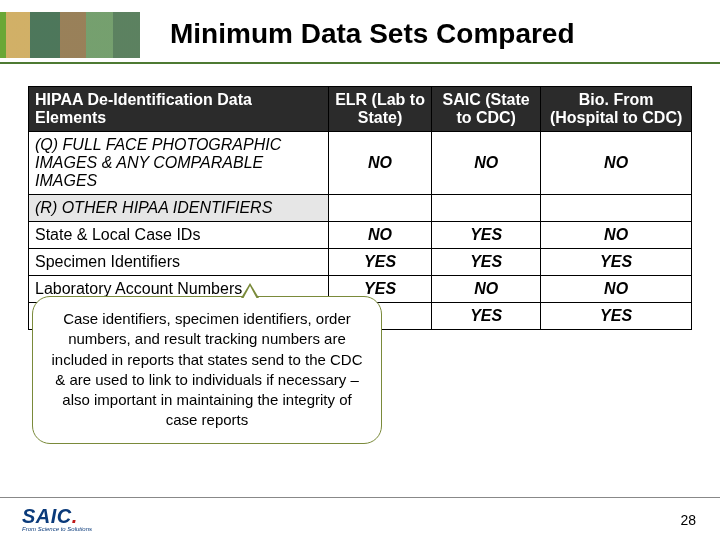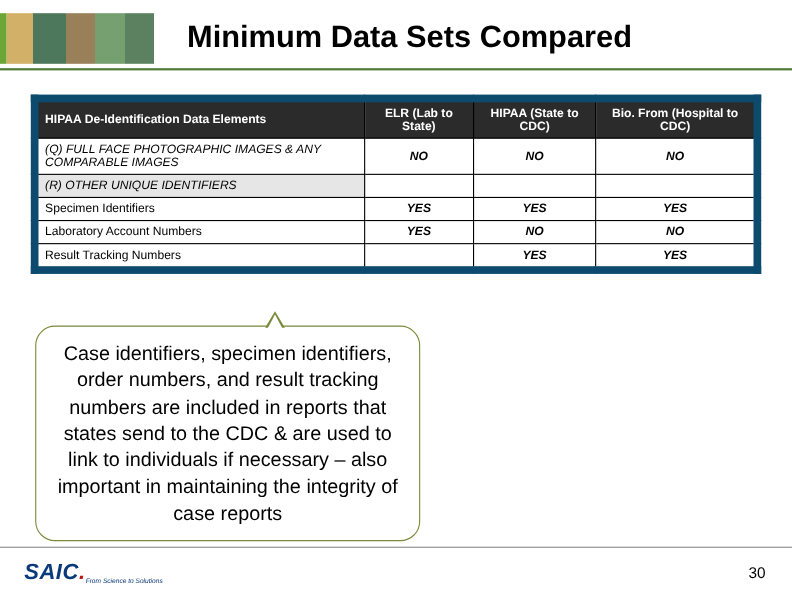--- a/index.html
+++ b/index.html
@@ -8,37 +8,37 @@
 
   
   .banner { position: absolute; top: 12px; left: 0; width: 140px; height: 46px; display: flex; }
   .banner .accent { width: 6px; background: #6aa736; }
   .banner .img { flex: 1; background: linear-gradient(90deg,#c9a24c 0 18%,#2e5f3e 18% 40%,#876a3c 40% 60%,#5d8f55 60% 80%,#3f6b44 80% 100%); opacity:.85; }
   .rule-top { position:absolute; top:62px; left:0; right:0; height:2px; background:#4e7a33; }
 
   .title { position:absolute; top:18px; left:170px; right:20px; font-size:28px; font-weight:bold; color:#000; }
 
   
-  .tbl { position:absolute; top:86px; left:28px; right:28px; border:7px solid #0c4a6e; border-collapse:collapse; font-size:11px; }
+  .tbl { position:absolute; top:86px; left:28px; right:28px; border:1px solid #0c4a6e; border-collapse:collapse; font-size:16px; }
   .tbl th, .tbl td { border:1px solid #000; padding:4px 6px; vertical-align:middle; }
   .tbl thead th { background:#2b2b2b; color:#fff; font-weight:bold; text-align:center; }
   .tbl thead th.first { text-align:left; width:300px; }
   .tbl tbody td { text-align:center; font-weight:bold;font-style:italic; }
   .tbl tbody td.first { text-align:left; font-weight:normal; font-style:italic; }
   .tbl tbody tr.section td.first { background:#e6e6e6; font-style:italic; }
   .tbl tbody tr.plain td.first { font-style:normal; }
 
   
-  .callout { position:absolute; top:296px; left:32px; width:350px; background:#fff; border:1.5px solid #7a8a3a; border-radius:18px; padding:12px 14px; font-size:18px; line-height:1.35; text-align:center; color:#000; }
+  .callout { position:absolute; top:296px; left:32px; width:350px; background:#fff; border:1.5px solid #7a8a3a; border-radius:18px; padding:12px 14px; font-size:15px; line-height:1.35; text-align:center; color:#000; }
   .callout::after { content:""; position:absolute; top:-14px; left:208px; width:0; height:0; border-left:9px solid transparent; border-right:9px solid transparent; border-bottom:15px solid #7a8a3a; }
   .callout::before { content:""; position:absolute; top:-11px; left:210px; width:0; height:0; border-left:7px solid transparent; border-right:7px solid transparent; border-bottom:13px solid #fff; z-index:1; }
 
   
   .rule-bot { position:absolute; bottom:42px; left:0; right:0; height:1px; background:#888; }
-  .logo { position:absolute; bottom:8px; left:22px; display:flex; flex-direction:row; align-items:flex-end; }
+  .logo { position:absolute; bottom:8px; left:22px; display:flex; flex-direction:column; align-items:flex-start; }
   .logo .mark { font-size:20px; font-weight:bold; font-style:italic; color:#0a3a7a; letter-spacing:.5px; }
   .logo .mark .dot { color:#c01818; }
   .logo .tag { font-size:6px; color:#0a3a7a; font-style:italic; margin-top:-2px; }
   .copyright { position:absolute; bottom:14px; left:0; right:0; text-align:center; font-size:10px; color:#333; }
   .pagenum { position:absolute; bottom:12px; right:24px; font-size:14px; color:#000; }
 </style>
 </head>
 <body>
 
 <div class="slide">
@@ -49,36 +49,42 @@
   </div>
   <div class="rule-top"></div>
 
   <div class="title">Minimum Data Sets Compared</div>
 
   <table class="tbl">
     <thead>
       <tr>
         <th class="first">HIPAA De-Identification Data Elements</th>
         <th>ELR (Lab to State)</th>
-        <th>HIPAA (State to CDC)</th>
+        <th>SAIC (State to CDC)</th>
         <th>Bio. From (Hospital to CDC)</th>
       </tr>
     </thead>
     <tbody id="tbody">
         <tr>
           <td class="first">(Q) FULL FACE PHOTOGRAPHIC IMAGES &amp; ANY COMPARABLE IMAGES</td>
           <td>NO</td>
           <td>NO</td>
           <td>NO</td>
         </tr>
         <tr class="section">
-          <td class="first">(R) OTHER UNIQUE IDENTIFIERS</td>
+          <td class="first">(R) OTHER HIPAA IDENTIFIERS</td>
           <td></td>
           <td></td>
           <td></td>
+        </tr>
+        <tr class="plain">
+          <td class="first">State &amp; Local Case IDs</td>
+          <td>NO</td>
+          <td>YES</td>
+          <td>NO</td>
         </tr>
         <tr class="plain">
           <td class="first">Specimen Identifiers</td>
           <td>YES</td>
           <td>YES</td>
           <td>YES</td>
         </tr>
         <tr class="plain">
           <td class="first">Laboratory Account Numbers</td>
           <td>YES</td>
@@ -94,15 +100,15 @@
       </tbody>
   </table>
 
   <div class="callout">Case identifiers, specimen identifiers, order numbers, and result tracking numbers are included in reports that states send to the CDC &amp; are used to link to individuals if necessary – also important in maintaining the integrity of case reports</div>
 
   <div class="rule-bot"></div>
   <div class="logo">
     <span class="mark"><span>SAIC</span><span class="dot">.</span></span>
     <span class="tag">From Science to Solutions</span>
   </div>
-  <div class="pagenum">30</div>
+  <div class="pagenum">28</div>
 
 </div>
 
 </body></html>

